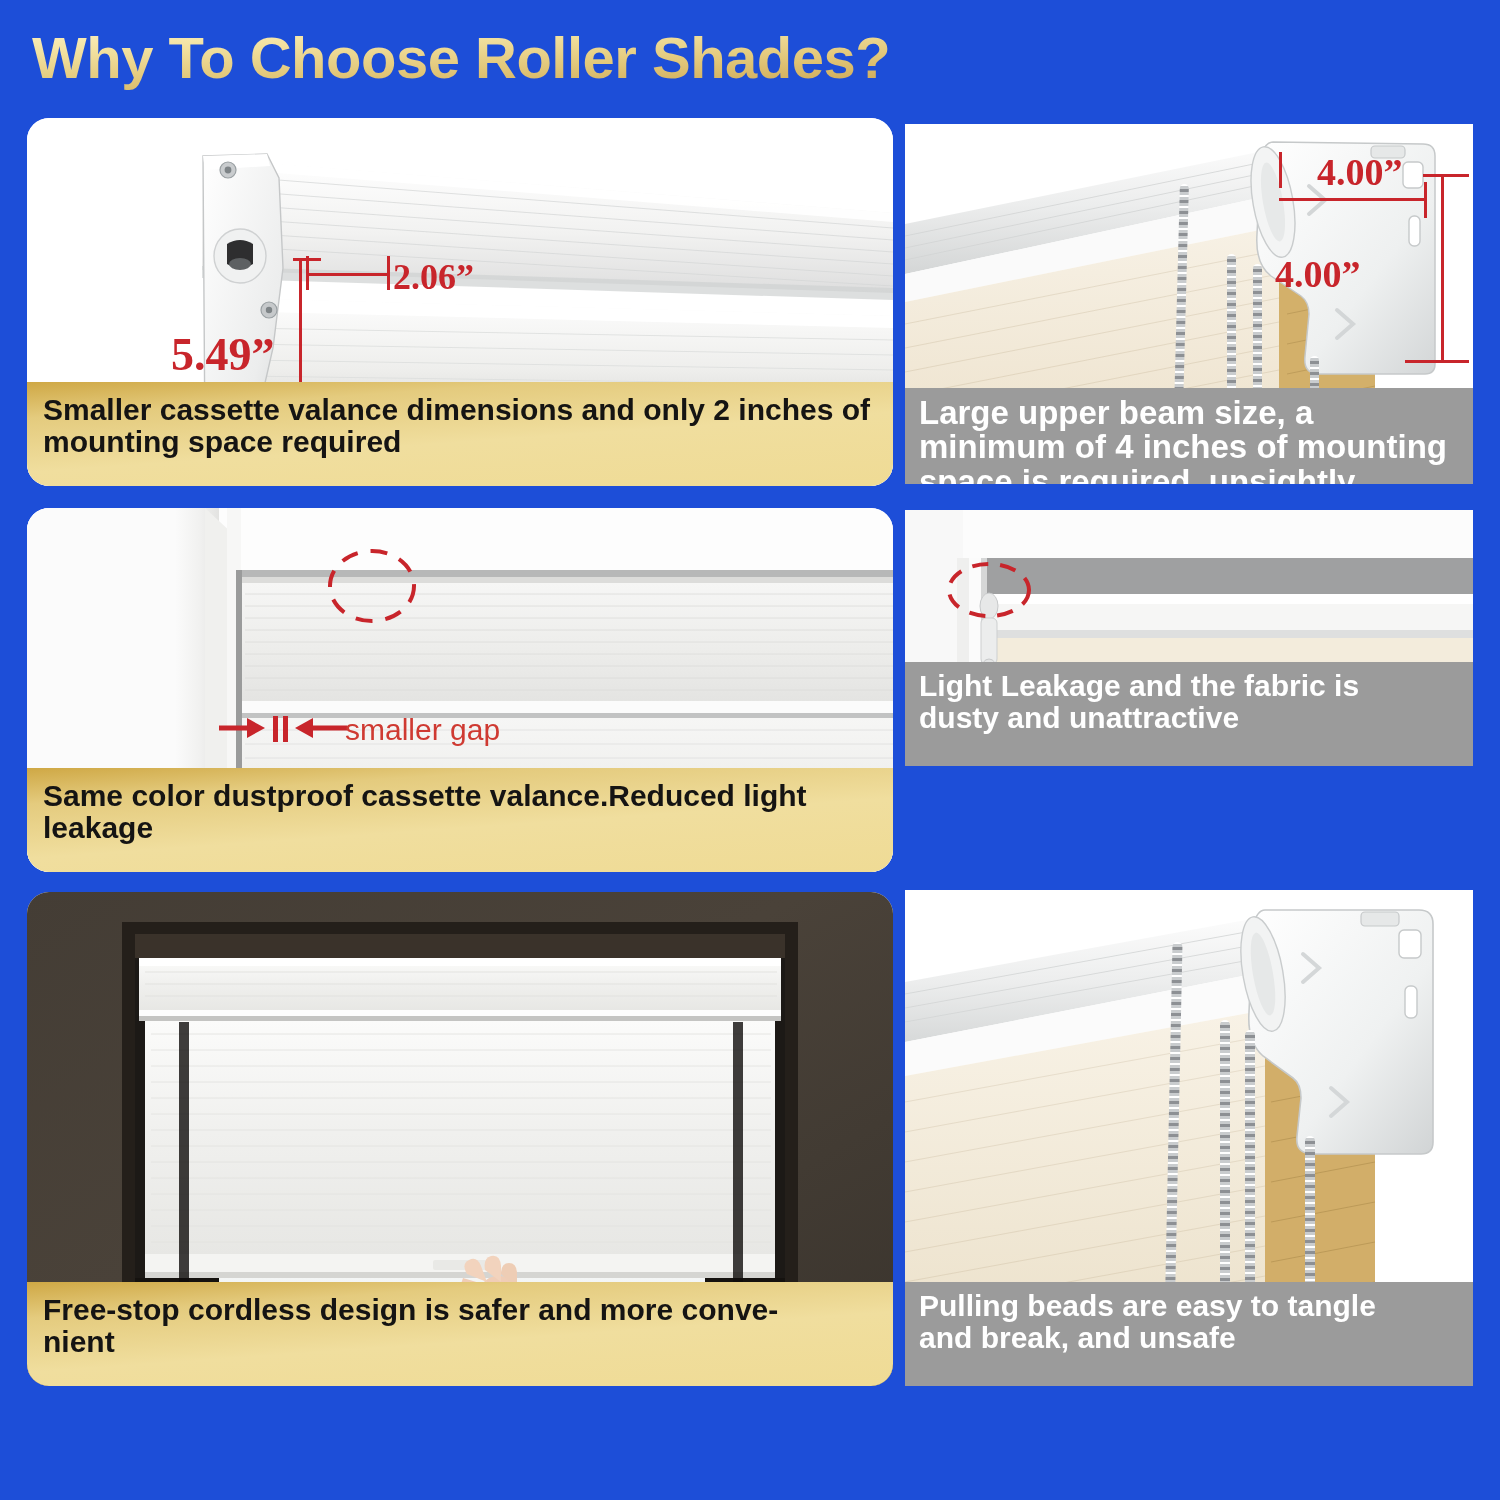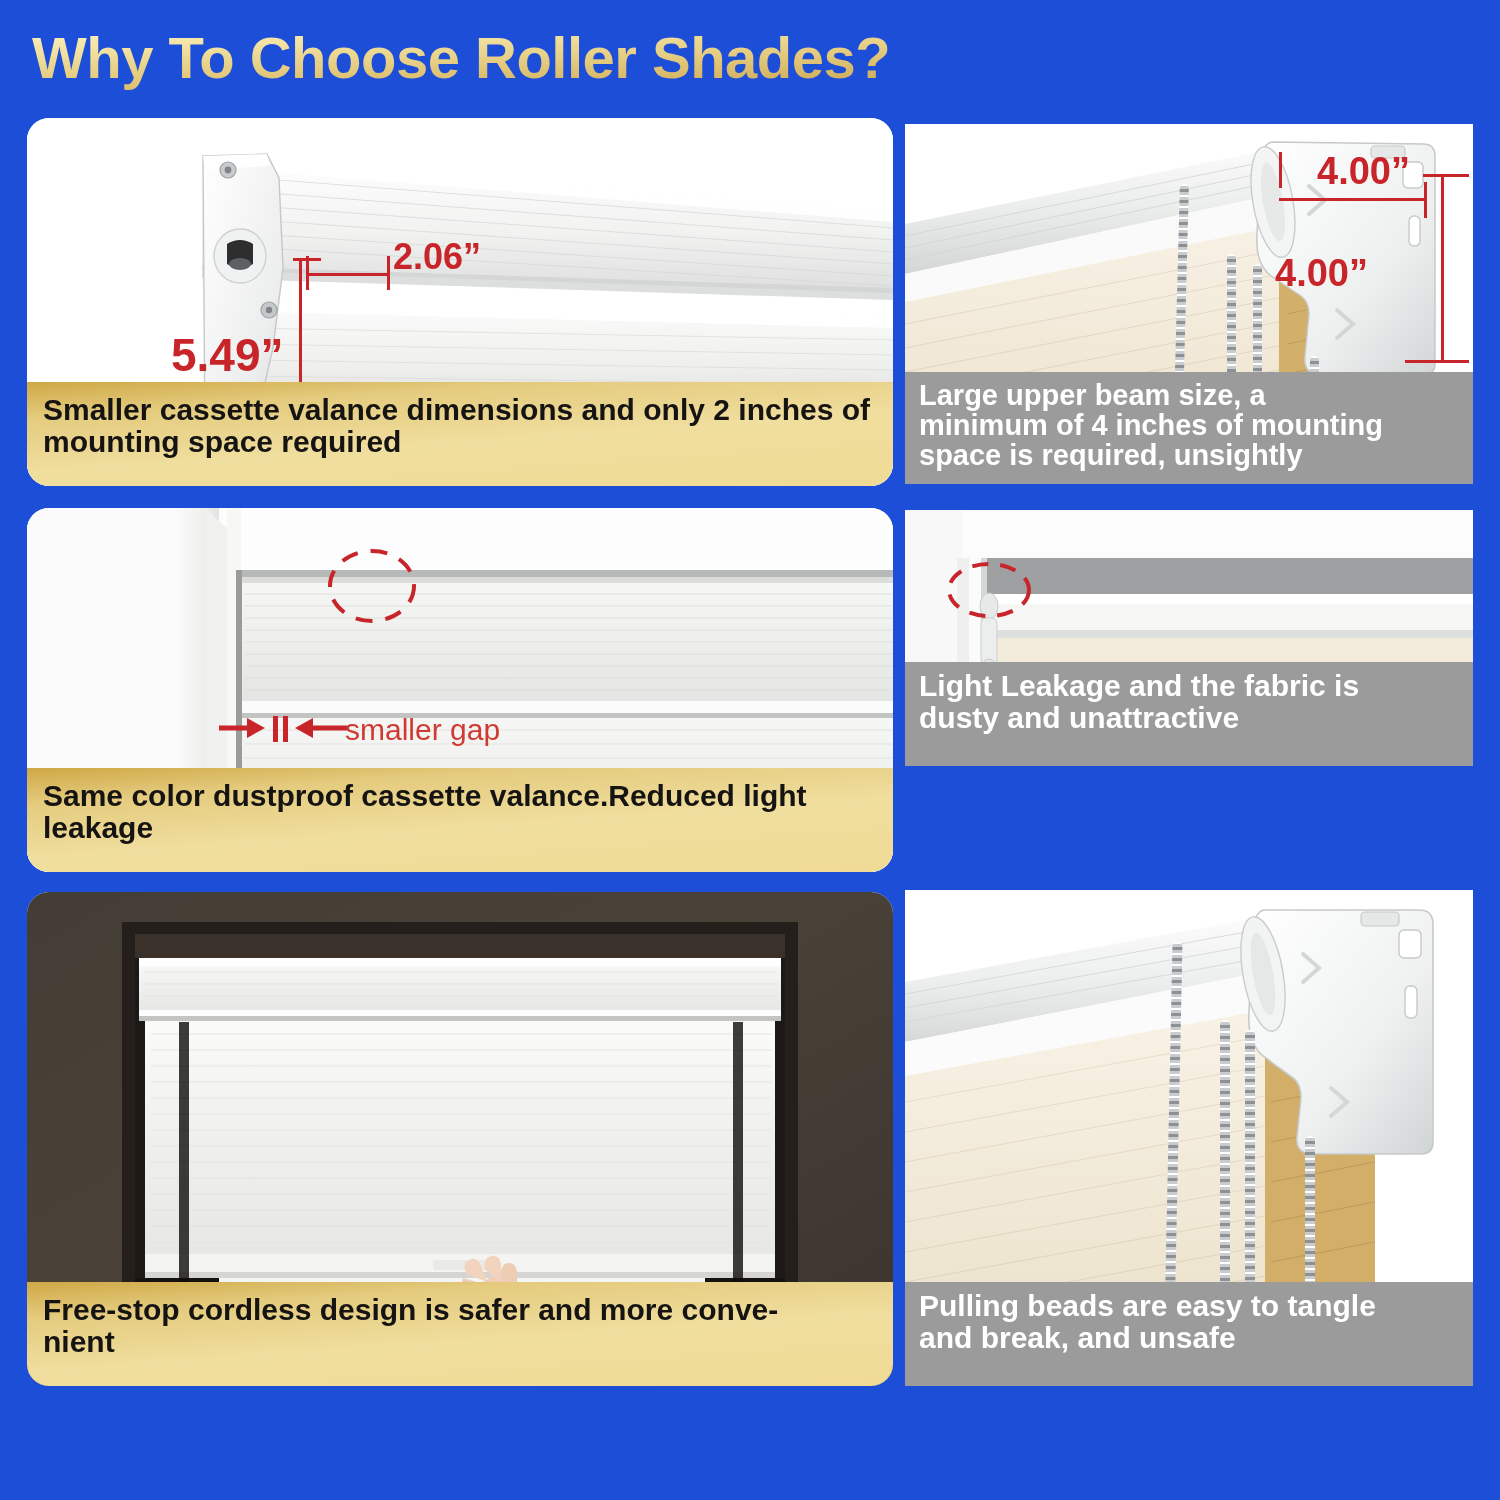--- a/index.html
+++ b/index.html
@@ -45,27 +45,27 @@
   .caption.gold {
     background: linear-gradient(176deg, #cfa845 0%, #e4cb7e 22%, #f0de9e 55%, #efdb95 100%);
     color: #151413;
     height: 104px;
   }
   .caption.gray {
     background: #9b9b9b; color: #ffffff;
     height: 104px;
     padding: 8px 14px 10px 14px;
   }
-  .caption.gray.three { height: 112px; font-size: 29px; line-height: 1.04; }
+  .caption.gray.three { height: 96px; font-size: 33px; line-height: 1.04; }
   .cap-text { display: block; white-space: pre-line; }
 
   
   .dim-label {
     position: absolute; color: #c8252b; font-weight: bold;
-    font-family: Liberation Sans, sans-serif; white-space: nowrap;
+    font-family: Liberation Serif, serif; white-space: nowrap;
   }
   .red-line { position: absolute; background: #c8252b; }
   .red-h { height: 3px; }
   .red-v { width: 3px; }
   .gap-note { position: absolute; color: #cf3a32; font-size: 30px; white-space: nowrap; }
 
   svg { display: block; }
   .bead-chain {
     background: repeating-linear-gradient(180deg,
       #ffffff 0 2px, #c9ccce 2px 5px, #8d9094 5px 8px, #c9ccce 8px 11px);
@@ -149,21 +149,21 @@
             <path d="M264 306 L264 326"></path>
           <path d="M270 308 L270 328"></path>
         </g>
 
         <rect x="218" y="330" width="450" height="40" fill="#fbfbfb"></rect>
       </svg>
 
       <div class="red-line red-v" style="left:279px; top:138px; height:34px;"></div>
       <div class="red-line red-h" style="left:279px; top:155px; width:84px;"></div>
       <div class="red-line red-v" style="left:360px; top:138px; height:34px;"></div>
-      <div class="dim-label" style="left:366px; top:118px; font-size:36px;">2.06”</div>
+      <div class="dim-label" style="left:366px; top:138px; font-size:36px;">2.06”</div>
 
       <div class="red-line red-v" style="left:272px; top:140px; height:208px;"></div>
       <div class="red-line red-h" style="left:266px; top:140px; width:28px;"></div>
       <div class="red-line red-h" style="left:266px; top:346px; width:28px;"></div>
       <div class="dim-label" style="left:144px; top:210px; font-size:46px;">5.49”</div>
     </div>
     <div class="caption gold">
       <span class="cap-text">Smaller cassette valance dimensions and only 2 inches of mounting space required</span>
     </div>
   </div>

